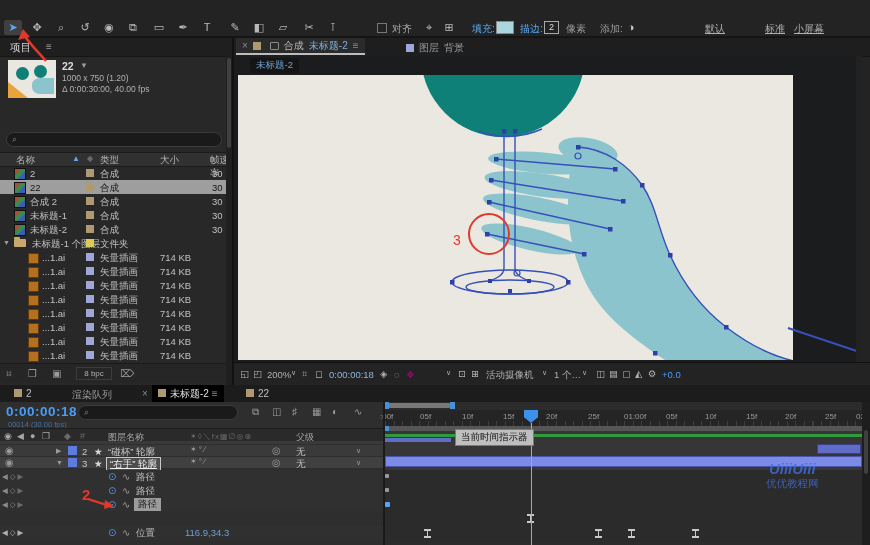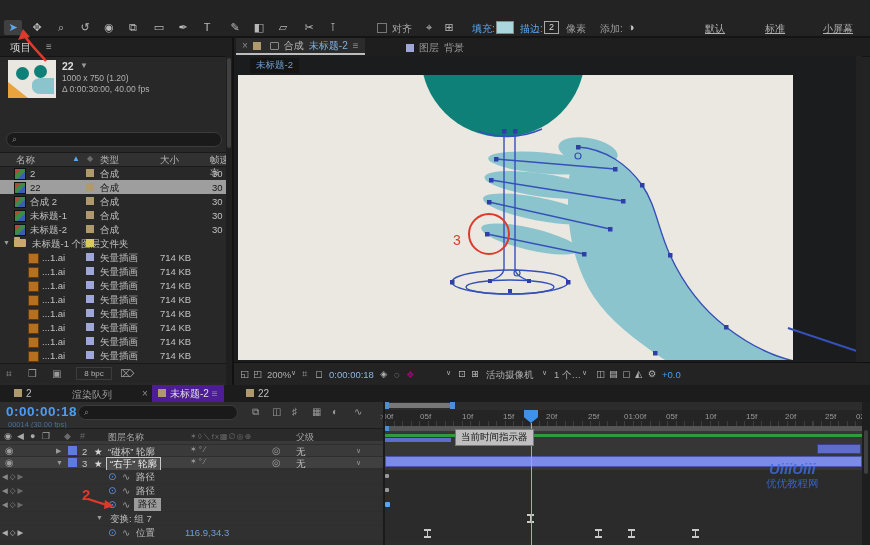--- a/index.html
+++ b/index.html
@@ -87,21 +87,21 @@
     <span class="tool dim" style="left:440px;">⊞</span>
     <span class="abs" style="left:472px;top:5px;font-size:10px;color:#5da8f0;">填充:</span>
     <span class="swatch" style="left: 496px; top: 4px; background-color: rgb(169, 215, 221);"></span>
     <span class="abs" style="left:520px;top:5px;font-size:10px;color:#5da8f0;">描边:</span>
     <span class="strokebox" style="left:544px;top:4px;">2</span>
     <span class="abs" style="left:566px;top:5px;font-size:10px;color:#9a9a9a;">像素</span>
     <span class="abs" style="left:600px;top:5px;font-size:10px;color:#9a9a9a;">添加:</span>
     <span class="abs" style="left:628px;top:4px;font-size:11px;color:#c8c8c8;">◑</span>
     <span class="wslabel" style="left:705px;">默认</span>
     <span class="wslabel" style="left:765px;">标准</span>
-    <span class="wslabel" style="left:823px;text-align:center;">小屏幕</span>
+    <span class="wslabel" style="left:794px;text-align:center;">小屏幕</span>
   </div>
 
   <div class="abs ppanel">
     <div class="ptabs">
       <span class="abs" style="left:10px;top:3px;font-size:10.5px;color:#d0d0d0;">项目</span>
       <span class="abs ic" style="left:46px;top:4px;">≡</span>
     </div>
 
     <svg class="abs" style="left:14px;top:-10px;z-index:70;" width="36" height="36">
       <path d="M32,33 C24,24 16,16 10,7" stroke="#e0392b" stroke-width="2.5" fill="none"></path>
@@ -355,21 +355,21 @@
     <span class="vti ic" style="left:388px;">▢</span>
     <span class="vti ic" style="left:401px;">◭</span>
     <span class="vti ic" style="left:414px;">⚙</span>
     <span class="vti" style="left:428px;color:#4a9df5;">+0.0</span>
   </div>
 
   <div class="abs tltabs">
     <span class="abs" style="left:14px;top:3px;font-size:10px;"><span class="tansq"></span><span>2</span></span>
     <span class="abs" style="left:72px;top:3px;font-size:10px;color:#9a9a9a;">渲染队列</span>
     <span class="abs" style="left:142px;top:3px;font-size:10px;color:#8a8a8a;">×</span>
-    <span class="abs" style="left:152px;top:0;height:15px;padding:2px 6px 0 6px;background:#4c1d95;border-bottom:2px solid #c9c9c9;font-size:10px;color:#e0e0e0;"><span class="tansq"></span><span>未标题-2</span>&nbsp;<span style="color:#8a8a8a;">≡</span></span>
+    <span class="abs" style="left:152px;top:0;height:15px;padding:2px 6px 0 6px;background:#000000;border-bottom:2px solid #c9c9c9;font-size:10px;color:#e0e0e0;"><span class="tansq"></span><span>未标题-2</span>&nbsp;<span style="color:#8a8a8a;">≡</span></span>
     <span class="abs" style="left:246px;top:3px;font-size:10px;"><span class="tansq"></span><span>22</span></span>
   </div>
 
   <div class="abs tlleft">
     <span class="abs" style="left:6px;top:2px;font-size:13.5px;font-weight:bold;color:#4a9df5;letter-spacing:.5px;">0:00:00:18</span>
     <span class="abs" style="left:8px;top:18px;font-size:7.5px;color:#46719e;">00014 (30.00 fps)</span>
     <div class="searchbox" style="left:78px;top:3px;width:158px;height:13px;">
       <span class="abs" style="left:5px;top:1px;font-size:9px;">⌕</span>
     </div>
     <span class="abs ic" style="left:252px;top:5px;">⧉</span>
@@ -405,21 +405,21 @@
       <span class="abs" style="left:296px;top:1px;">无</span>
       <span class="abs ic" style="left:356px;top:2px;font-size:7px;">∨</span>
     </div>
 
     <div class="lrow" style="top:55px;background:#404040;">
       <span class="abs ic" style="left:5px;top:1px;">◉</span>
       <span class="abs ic" style="left:56px;top:2px;font-size:7px;">▼</span>
       <span class="abs" style="left:68px;top:1px;width:9px;height:9px;background:#5e7be0;"></span>
       <span class="abs" style="left:82px;top:1px;">3</span>
       <span class="abs" style="left:94px;top:1px;color:#d8d8d8;">★</span>
-      <span class="abs" style="left:106px;top:0;padding:0 3px;background:#4d4d4d;border:1px solid #c9c9c9;color:#eee;">“右手” 轮廓</span>
+      <span class="abs" style="left:106px;top:0;padding:0 3px;background:#4d4d4d;border:1px solid #c9c9c9;color:#eee;text-decoration:underline;">“右手” 轮廓</span>
       <span class="abs ic" style="left:190px;top:1px;font-size:8px;letter-spacing:2px;">✶°∕</span>
       <span class="abs ic" style="left:272px;top:1px;">◎</span>
       <span class="abs" style="left:296px;top:1px;">无</span>
       <span class="abs ic" style="left:356px;top:2px;font-size:7px;">∨</span>
     </div>
 
     <div class="prowt" style="top:68px;">
       <span class="navk">◀◇<span class="dim">▶</span></span>
       <span class="stopw">⊙</span>
       <span class="graphi">∿</span>
@@ -429,24 +429,20 @@
       <span class="navk">◀◇<span class="dim">▶</span></span>
       <span class="stopw">⊙</span>
       <span class="graphi">∿</span>
       <span class="abs" style="left:136px;top:1px;">路径</span>
     </div>
     <div class="prowt" style="top:96px;">
       <span class="navk">◀◇<span class="dim">▶</span></span>
       <span class="stopw">⊙</span>
       <span class="graphi">∿</span>
       <span class="abs" style="left:134px;top:0;padding:0 4px;background:#9c9c9c;color:#1a1a1a;">路径</span>
-    </div>
-    <div class="prowt" style="top:110px;">
-      <span class="abs ic" style="left:96px;top:2px;font-size:7px;">▼</span>
-      <span class="abs" style="left:110px;top:1px;">变换: 组 7</span>
     </div>
     <div class="prowt" style="top:124px;height:14px;">
       <span class="navk" style="color:#b0b0b0;">◀◇▶</span>
       <span class="stopw">⊙</span>
       <span class="graphi">∿</span>
       <span class="abs" style="left:136px;top:1px;">位置</span>
       <span class="abs" style="left:185px;top:1px;color:#6f9fd8;">116.9,34.3</span>
     </div>
 
     <span class="abs red" style="left:82px;top:84px;font-size:15px;font-weight:bold;z-index:70;">2</span>

